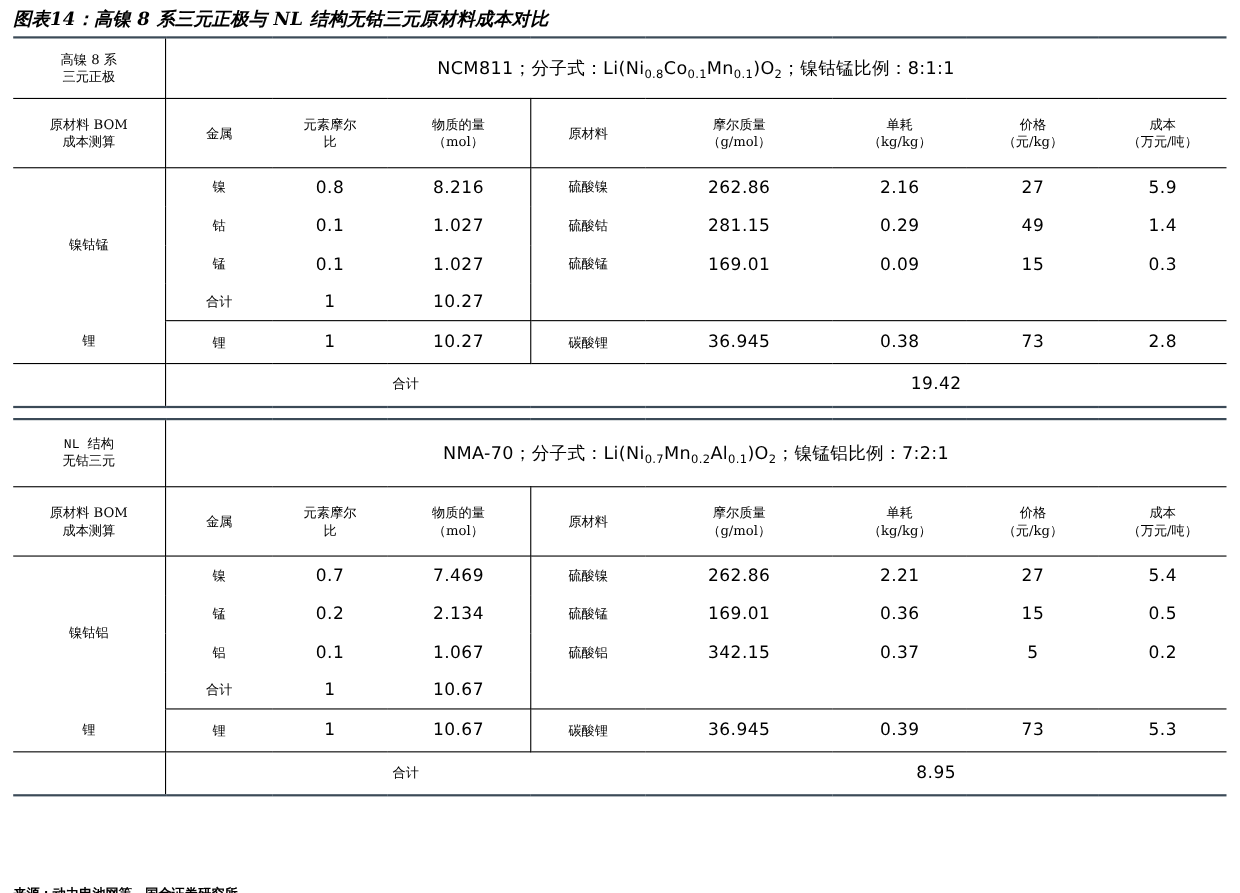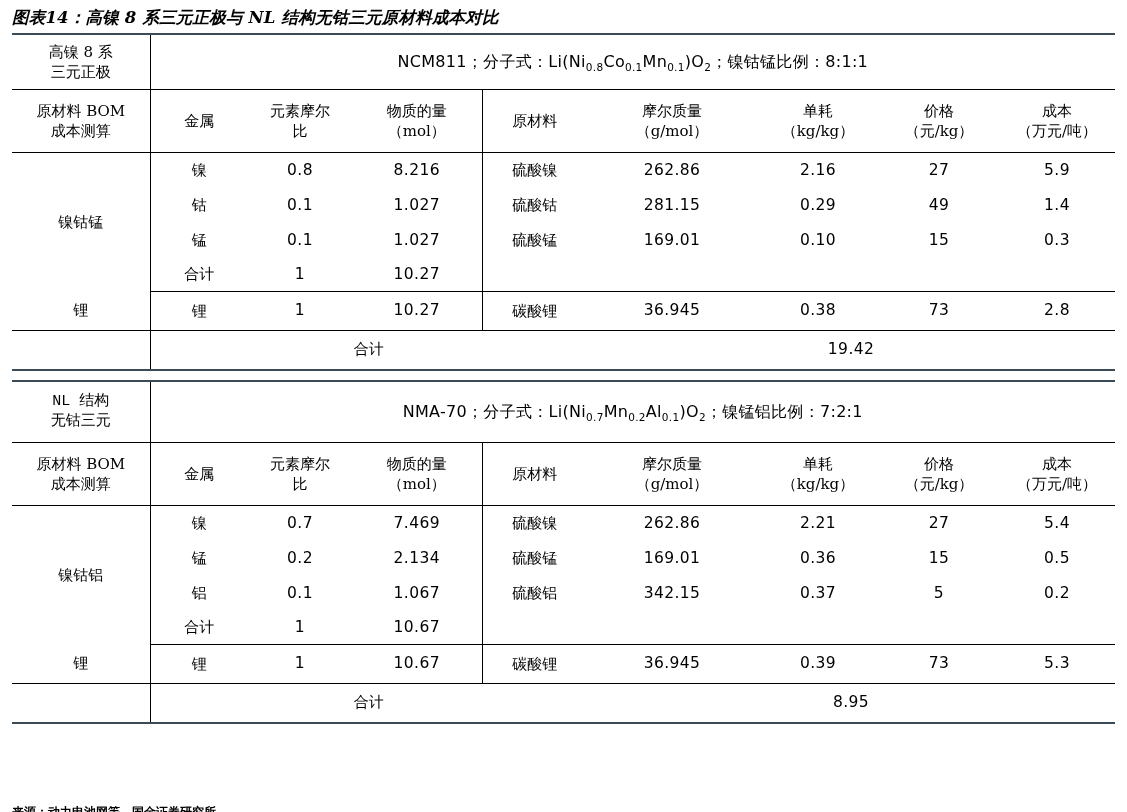--- a/index.html
+++ b/index.html
@@ -72,21 +72,21 @@
     position: relative;
     top: 4px;
   }
   .num {
     font-family: "DejaVu Sans", "Liberation Sans", sans-serif;
     font-size: 15.5px;
     letter-spacing: 0.4px;
   }
   .cjk {
     font-family: "DejaVu Serif", "Liberation Serif", serif;
-    font-size: 15px;
+    font-size: 12px;
     margin-top: 16px;
   }
   .two-line { line-height: 1.55; }
 
   
   .source {
     position: absolute;
     left: 12px;
     font-family: "DejaVu Serif", "Liberation Serif", serif;
     font-weight: bold;
@@ -181,21 +181,21 @@
         <td class="num">49</td>
         <td class="num">1.4</td>
       </tr>
 
       <tr>
         <td class="cjk" style="height:35px;">锰</td>
         <td class="num">0.1</td>
         <td class="br num">1.027</td>
         <td class="cjk">硫酸锰</td>
         <td class="num">169.01</td>
-        <td class="num">0.10</td>
+        <td class="num">0.09</td>
         <td class="num">15</td>
         <td class="num">0.3</td>
       </tr>
 
       <tr>
         <td class="bb cjk" style="height:33px;">合计</td>
         <td class="bb num">1</td>
         <td class="bb br num">10.27</td>
         <td class="bb"></td>
         <td class="bb"></td>

